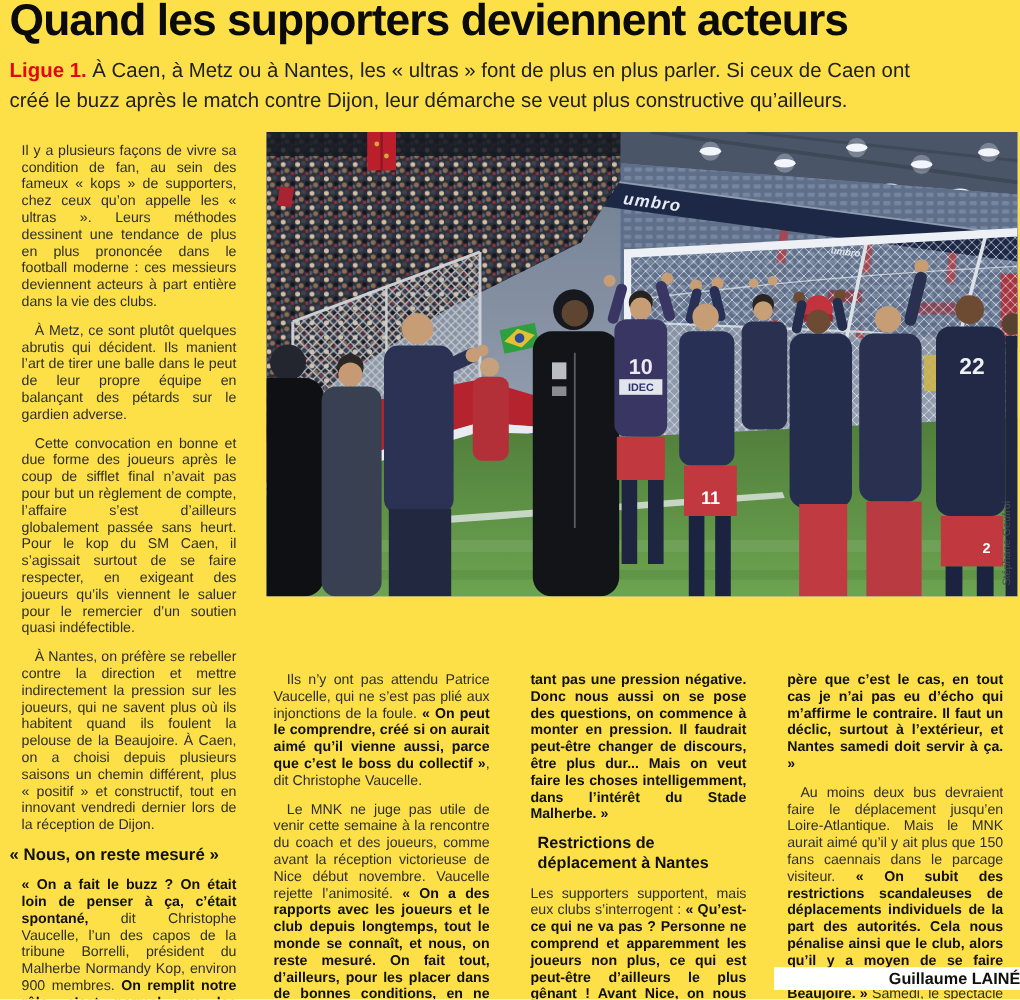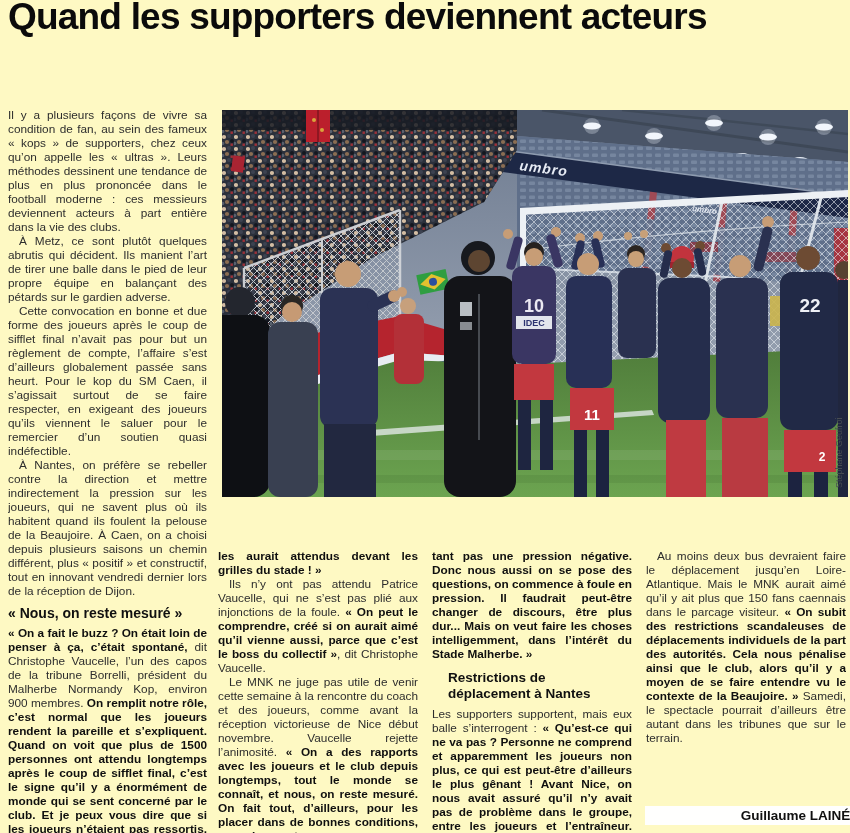--- a/index.html
+++ b/index.html
@@ -1,46 +1,47 @@
 <!DOCTYPE html>
 <html><head>
 <meta charset="utf-8">
 <style>
   html,body{margin:0;padding:0;background:#ffffff;}
   body{width:850px;height:833px;overflow:hidden;font-family:"Liberation Sans",sans-serif;-webkit-font-smoothing:antialiased;}
-  .page{position:relative;width:850px;height:833px;background:#fef9c3;}
+  .page{position:relative;width:850px;height:833px;background:#fde047;}
   .headline{position:absolute;left:8px;top:-4px;margin:0;font-size:37px;font-weight:bold;letter-spacing:-0.8px;color:#0b0b0b;white-space:nowrap;}
   .lead{position:absolute;left:8px;top:47px;width:760px;margin:0;font-size:17px;line-height:24.5px;color:#202020;}
   .lead .tag{color:#e30613;font-weight:bold;}
   .col{font-size:11.8px;line-height:14px;color:#2d2d2d;text-align:justify;overflow:hidden;}
-  .col p{margin:0;}
+  .col p{margin:10px;}
   .col p.ind{text-indent:11px;}
   .col .b{font-weight:bold;color:#0f0f0f;}
   .subhead-center{font-weight:bold;font-size:14px;color:#101010;text-align:left;margin:7px 0 5px 0;line-height:16px;}
   .subhead-left{font-weight:bold;font-size:13.5px;color:#101010;text-align:left;margin:9px 12px 5px 16px;line-height:16px;text-indent:0;}
   .col1{position:absolute;left:8px;top:108px;width:199px;height:725px;}
   .cols234{position:absolute;left:218px;top:549px;width:628px;height:284px;display:flex;}
   .cols234 .col{width:200px;height:284px;}
   .cols234 .gap{width:14px;height:10px;}
   .photo{position:absolute;left:222px;top:110px;width:626px;height:387px;background:#8d99ab;overflow:hidden;}
   .caption{position:absolute;left:222px;top:501px;width:618px;font-size:12.2px;font-style:italic;line-height:17px;color:#2c2c2c;}
   .byline{position:absolute;left:645px;top:806px;width:201px;text-align:right;font-weight:bold;font-size:13.5px;color:#101010;background:#fffffe;padding:2px 0 2px 8px;}
   svg text{font-family:"Liberation Sans",sans-serif;}
 </style>
 </head>
 <body>
 
 <div class="page">
 
   <h1 class="headline">Quand les supporters deviennent acteurs</h1>
 
+  <p class="lead"><span class="tag">Ligue 1.</span><span> À Caen, à Metz ou à Nantes, les « ultras » font de plus en plus parler. Si ceux de Caen ont créé le buzz après le match contre Dijon, leur démarche se veut plus constructive qu’ailleurs.</span></p>
 
   <div class="col col1" id="col-0">
       <p><span>Il y a plusieurs façons de vivre sa condition de fan, au sein des fameux « kops » de supporters, chez ceux qu’on appelle les « ultras ». Leurs méthodes dessinent une tendance de plus en plus prononcée dans le football moderne : ces messieurs deviennent acteurs à part entière dans la vie des clubs.</span></p>
-      <p class="ind"><span>À Metz, ce sont plutôt quelques abrutis qui décident. Ils manient l’art de tirer une balle dans le pied de leur propre équipe en balançant des pétards sur le gardien adverse.</span></p>
+      <p class="ind"><span>À Metz, ce sont plutôt quelques abrutis qui décident. Ils manient l’art de tirer une balle dans le peut de leur propre équipe en balançant des pétards sur le gardien adverse.</span></p>
       <p class="ind"><span>Cette convocation en bonne et due forme des joueurs après le coup de sifflet final n’avait pas pour but un règlement de compte, l’affaire s’est d’ailleurs globalement passée sans heurt. Pour le kop du SM Caen, il s’agissait surtout de se faire respecter, en exigeant des joueurs qu’ils viennent le saluer pour le remercier d’un soutien quasi indéfectible.</span></p>
       <p class="ind"><span>À Nantes, on préfère se rebeller contre la direction et mettre indirectement la pression sur les joueurs, qui ne savent plus où ils habitent quand ils foulent la pelouse de la Beaujoire. À Caen, on a choisi depuis plusieurs saisons un chemin différent, plus « positif » et constructif, tout en innovant vendredi dernier lors de la réception de Dijon.</span></p>
       <div class="subhead-center">« Nous, on reste mesuré »</div>
       <p><span class="b">« On a fait le buzz ? On était loin de penser à ça, c’était spontané, </span><span>dit Christophe Vaucelle, l’un des capos de la tribune Borrelli, président du Malherbe Normandy Kop, environ 900 membres. </span><span class="b">On remplit notre rôle, c’est normal que les joueurs rendent la pareille et s’expliquent. Quand on voit que plus de 1500 personnes ont attendu longtemps après le coup de sifflet final, c’est le signe qu’il y a énormément de monde qui se sent concerné par le club. Et je peux vous dire que si les joueurs n’étaient pas ressortis, on</span></p>
     </div>
 
   <figure class="photo" style="margin:0">
     <svg viewBox="0 0 626 387" width="626" height="387">
       <defs>
         <linearGradient id="hazeG" x1="0" y1="0" x2="0" y2="1">
@@ -256,30 +257,30 @@
         <rect x="616" y="170" width="10" height="217" fill="#20263e"></rect>
       </g>
 
       <text transform="translate(620 378) rotate(-90)" font-size="9" fill="#474c52">Stéphane Geufroi</text>
     </svg>
   </figure>
 
 
   <div class="cols234">
     <div class="col" id="col-1">
-        <p><span class="b">les aurait attendus devant les grilles du stade ! »</span></p>
         <p class="ind"><span>Ils n’y ont pas attendu Patrice Vaucelle, qui ne s’est pas plié aux injonctions de la foule. </span><span class="b">« On peut le comprendre, créé si on aurait aimé qu’il vienne aussi, parce que c’est le boss du collectif »</span><span>, dit Christophe Vaucelle.</span></p>
         <p class="ind"><span>Le MNK ne juge pas utile de venir cette semaine à la rencontre du coach et des joueurs, comme avant la réception victorieuse de Nice début novembre. Vaucelle rejette l’animosité. </span><span class="b">« On a des rapports avec les joueurs et le club depuis longtemps, tout le monde se connaît, et nous, on reste mesuré. On fait tout, d’ailleurs, pour les placer dans de bonnes conditions, en ne leur met-</span></p>
       </div>
     <div class="gap"></div>
     <div class="col" id="col-2">
-        <p><span class="b">tant pas une pression négative. Donc nous aussi on se pose des questions, on commence à foule en pression. Il faudrait peut-être changer de discours, être plus dur... Mais on veut faire les choses intelligemment, dans l’intérêt du Stade Malherbe. »</span></p>
+        <p><span class="b">tant pas une pression négative. Donc nous aussi on se pose des questions, on commence à monter en pression. Il faudrait peut-être changer de discours, être plus dur... Mais on veut faire les choses intelligemment, dans l’intérêt du Stade Malherbe. »</span></p>
         <div class="subhead-left">Restrictions de déplacement à Nantes</div>
-        <p><span>Les supporters supportent, mais eux balle s’interrogent : </span><span class="b">« Qu’est-ce qui ne va pas ? Personne ne comprend et apparemment les joueurs non plus, ce qui est peut-être d’ailleurs le plus gênant ! Avant Nice, on nous avait assuré qu’il n’y avait pas de problème dans le groupe, entre les joueurs et l’entraîneur. J’es-</span></p>
+        <p><span>Les supporters supportent, mais eux clubs s’interrogent : </span><span class="b">« Qu’est-ce qui ne va pas ? Personne ne comprend et apparemment les joueurs non plus, ce qui est peut-être d’ailleurs le plus gênant ! Avant Nice, on nous avait assuré qu’il n’y avait pas de problème dans le groupe, entre les joueurs et l’entraîneur. J’es-</span></p>
       </div>
     <div class="gap"></div>
     <div class="col" id="col-3">
+        <p><span class="b">père que c’est le cas, en tout cas je n’ai pas eu d’écho qui m’affirme le contraire. Il faut un déclic, surtout à l’extérieur, et Nantes samedi doit servir à ça. »</span></p>
         <p class="ind"><span>Au moins deux bus devraient faire le déplacement jusqu’en Loire-Atlantique. Mais le MNK aurait aimé qu’il y ait plus que 150 fans caennais dans le parcage visiteur. </span><span class="b">« On subit des restrictions scandaleuses de déplacements individuels de la part des autorités. Cela nous pénalise ainsi que le club, alors qu’il y a moyen de se faire entendre vu le contexte de la Beaujoire. » </span><span>Samedi, le spectacle pourrait d’ailleurs être autant dans les tribunes que sur le terrain.</span></p>
       </div>
   </div>
 
   <div class="byline">Guillaume LAINÉ.</div>
 </div>
 
 </body></html>

